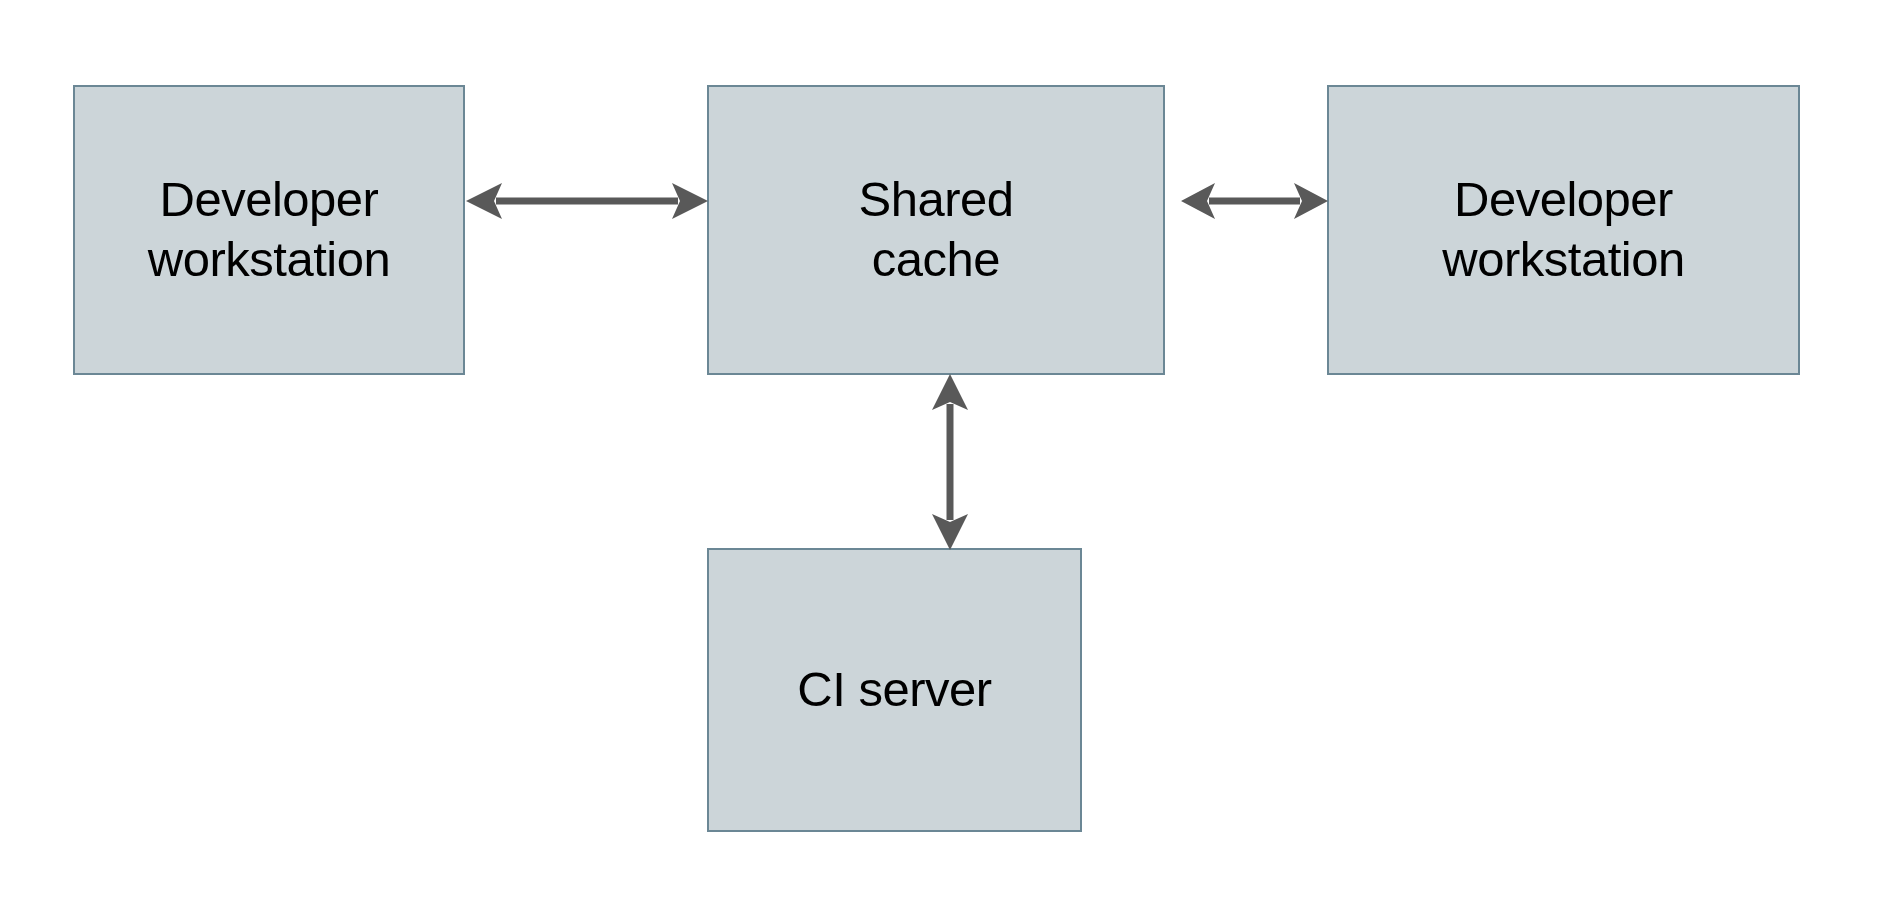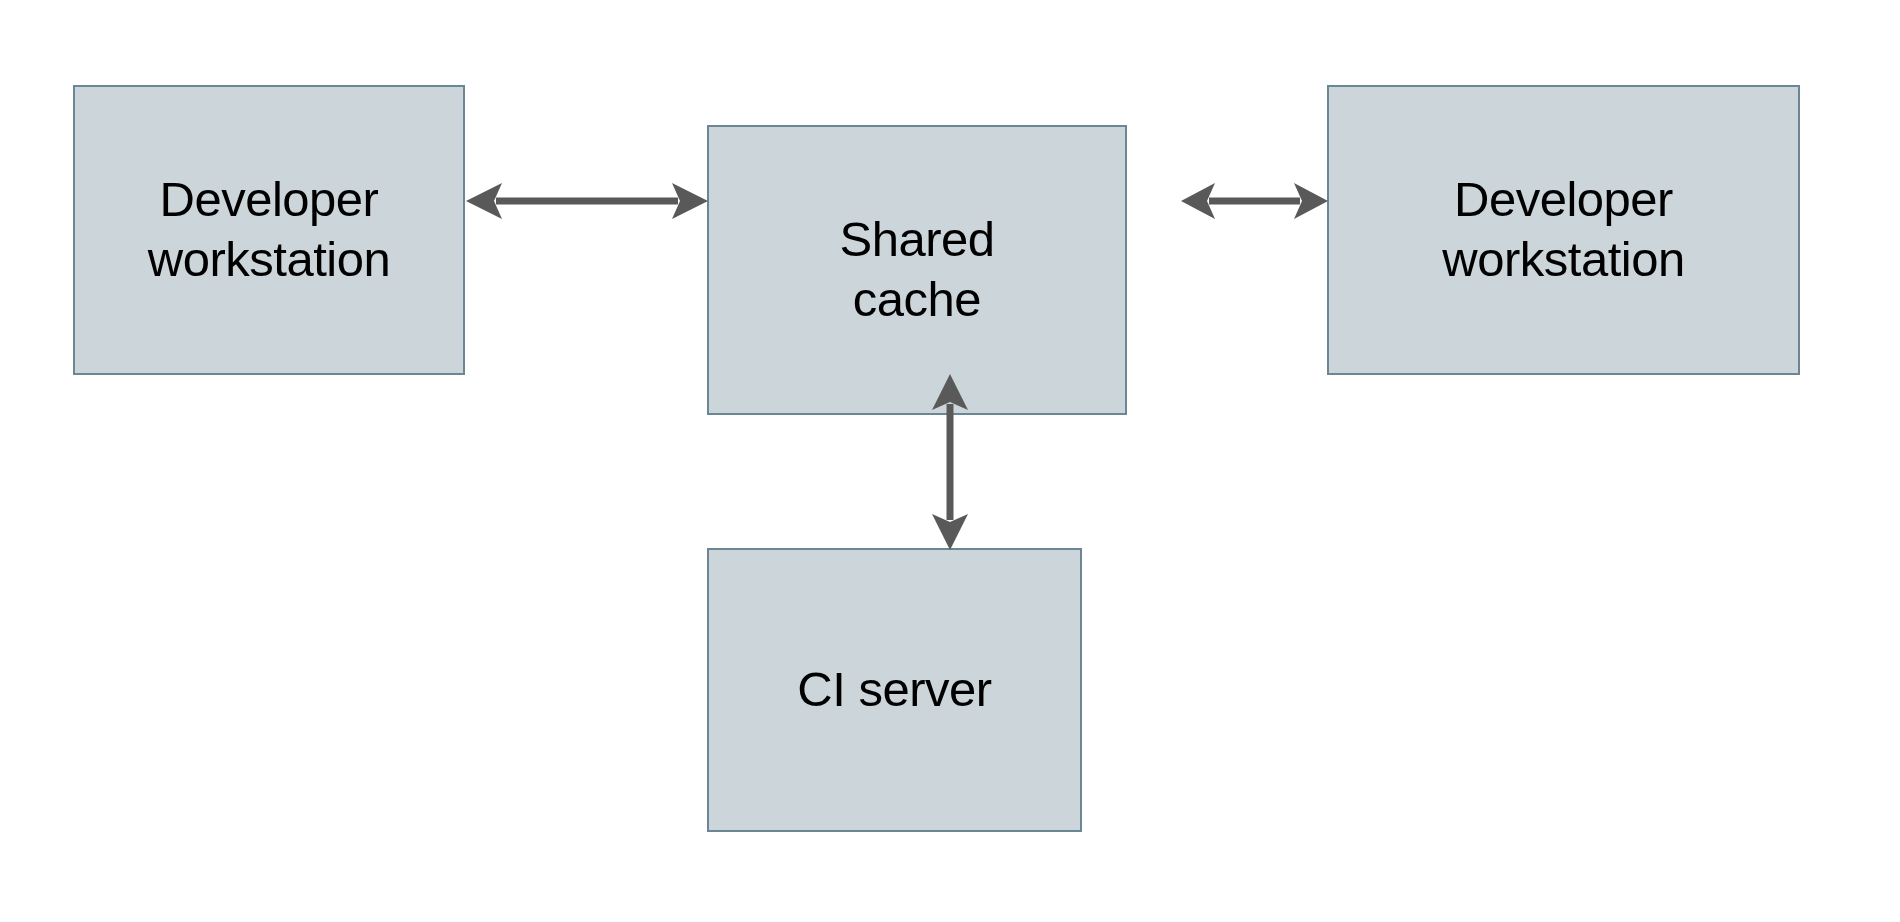--- a/index.html
+++ b/index.html
@@ -32,21 +32,21 @@
     font-family: "Liberation Sans", sans-serif;
     font-size: 49px;
     line-height: 1.22;
     color: #000000;
     letter-spacing: -0.5px;
     white-space: pre-line;
     font-weight: 400;
   }
   
   #node-dev-left   { left: 73px;   top: 85px;  width: 392px; height: 290px; }
-  #node-cache      { left: 707px;  top: 85px;  width: 420px; height: 290px; margin-top: 40px; }
+  #node-cache      { left: 707px;  top: 85px;  width: 458px; height: 290px; }
   #node-dev-right  { left: 1327px; top: 85px;  width: 473px; height: 290px; }
   #node-ci         { left: 707px;  top: 548px; width: 375px; height: 284px; }
 
   
   #node-dev-right .node-label { white-space: pre-line; }
 
   .edge {
     position: absolute;
     overflow: visible;
   }

